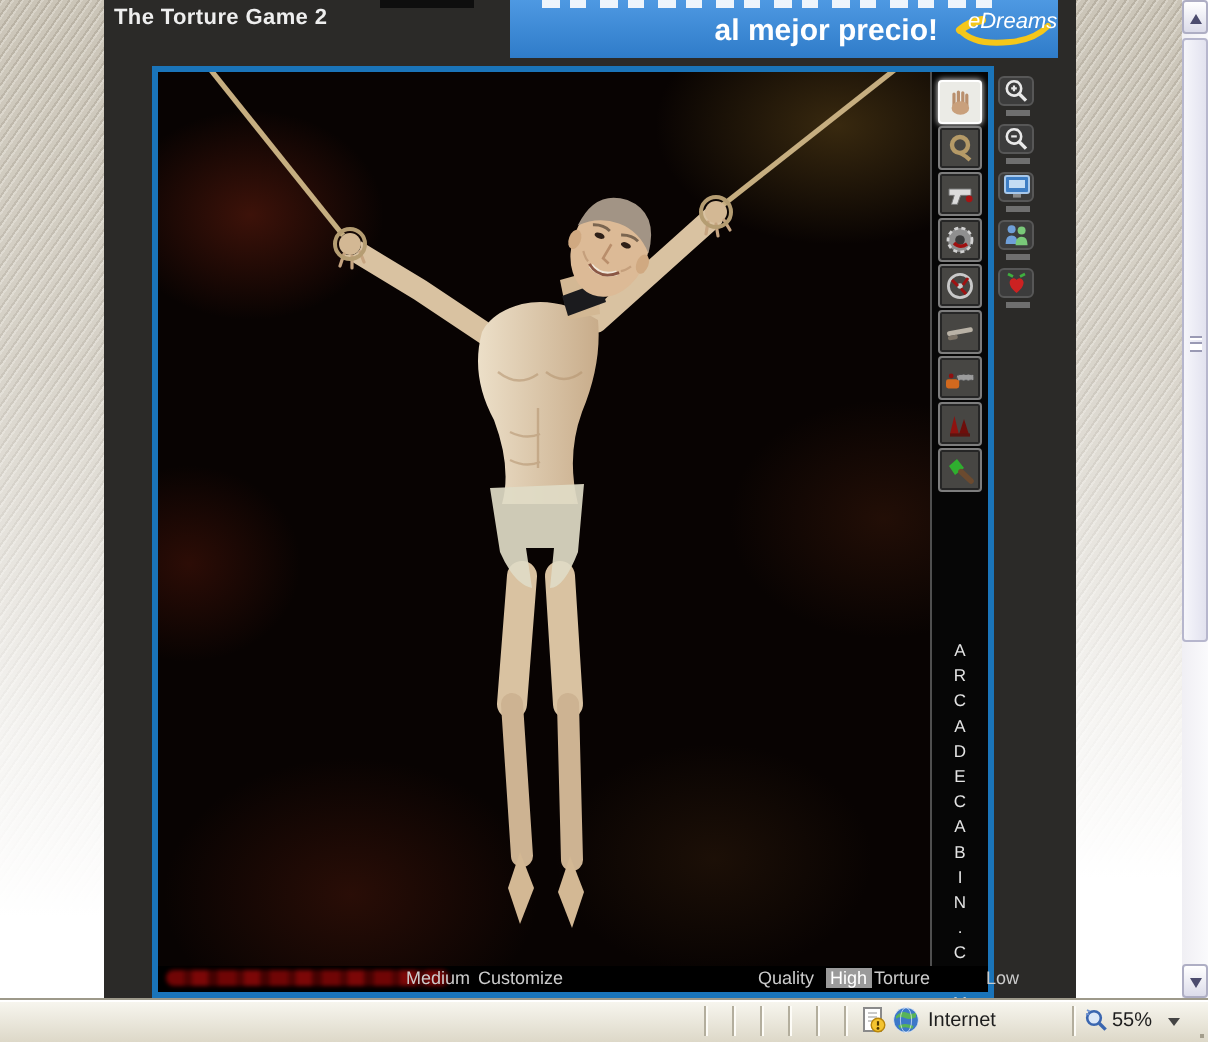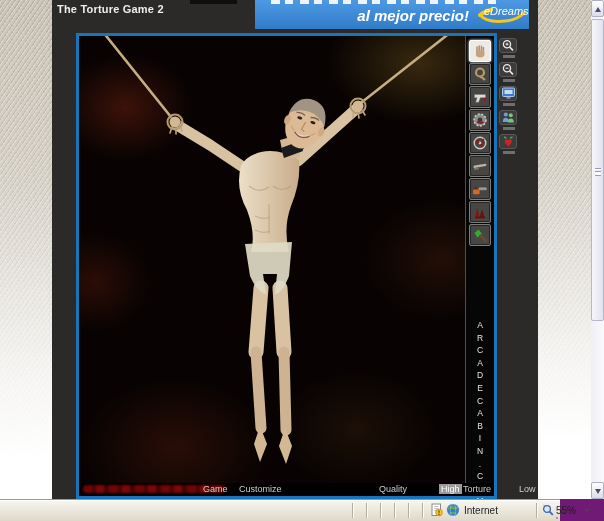--- a/index.html
+++ b/index.html
@@ -19,21 +19,21 @@
   .content-bg{position:absolute;left:52px;top:0;width:486px;height:499px;background:#2b2a28;}
 
   .page-title{position:absolute;left:57px;top:3px;font-size:11px;font-weight:bold;color:#eee;letter-spacing:.2px;}
   .crop-frag{position:absolute;left:190px;top:0;width:47px;height:4px;background:#0e0e0e;}
 
   
   .banner{position:absolute;left:255px;top:0;width:274px;height:29px;
     background:linear-gradient(#4e99e2,#2f7cc9);overflow:hidden;}
   .banner-cutline{position:absolute;top:0;left:16px;width:225px;height:4px;opacity:.9;
     background:repeating-linear-gradient(90deg,#fff 0 9px,rgba(255,255,255,0) 9px 14px,#fff 14px 22px,rgba(255,255,255,0) 22px 29px);}
-  .banner-tagline{position:absolute;right:60px;top:7px;color:#fff;font-size:15px;font-weight:bold;font-style:italic;white-space:nowrap;}
+  .banner-tagline{position:absolute;right:60px;top:7px;color:#fff;font-size:15px;font-weight:bold;white-space:nowrap;}
   .brand{position:absolute;right:2px;top:1px;width:50px;height:26px;}
   .brand svg{position:absolute;left:0;top:0;}
   .brand-text{position:absolute;left:7px;top:4px;color:#fff;font-size:11px;font-style:italic;}
 
   
   .frame{position:absolute;left:76px;top:33px;width:421px;height:466px;box-sizing:border-box;
     border:3px solid #1a74b9;background:#000;}
   .stage{position:absolute;left:0;top:0;width:386px;height:447px;
     background:
       radial-gradient(95px 75px at 12% 16%, rgba(96,28,14,.6), rgba(0,0,0,0) 70%),
@@ -54,21 +54,21 @@
   .tool.selected{background:#ebebe6;border-color:#fff;box-shadow:0 0 3px #fff;}
   .site-link{position:absolute;left:50%;transform:translateX(-50%);top:284px;height:170px;
     writing-mode:vertical-lr;text-orientation:upright;font-size:8.5px;letter-spacing:2.6px;
     color:#e3e3e3;white-space:nowrap;cursor:pointer;}
 
   
   .gbar{position:absolute;left:0;right:0;bottom:0;height:13px;background:#000;color:#ccc;font-size:9px;}
   .gbar span{position:absolute;top:1px;white-space:nowrap;}
   .watermark{position:absolute;left:4px;top:2px;width:142px;height:8px;border-radius:4px;filter:blur(1.1px);opacity:.9;
     background:repeating-linear-gradient(90deg,#7d0606 0 9px,#560404 9px 13px,#8a0808 13px 21px,#4d0303 21px 26px);}
-  .q-opt{cursor:pointer;margin-left:26px;}
+  .q-opt{cursor:pointer;}
   .q-opt.selected{background:#9a9a9a;color:#fff;padding:0 2px;}
 
   
   .widgets{position:absolute;left:499px;top:38px;width:20px;}
   .widget{margin-bottom:4px;cursor:pointer;}
   .wicon{width:18px;height:15px;background:#3c3c3c;border:1px solid #575757;border-radius:3px;
     box-sizing:border-box;display:flex;align-items:center;justify-content:center;}
   .wlabel{width:12px;height:3px;background:#6f6f6f;margin:2px auto 0;}
 
   
@@ -81,21 +81,21 @@
     border-right:3.5px solid transparent;border-bottom:5px solid #4c4c6e;}
   .tri-down{position:absolute;left:3px;top:6px;width:0;height:0;border-left:3.5px solid transparent;
     border-right:3.5px solid transparent;border-top:5px solid #4c4c6e;}
   .sb-thumb{position:absolute;left:0;top:19px;width:13px;height:302px;box-sizing:border-box;
     background:linear-gradient(90deg,#f6f6fb,#e2e2ef);border:1px solid #b6b6cd;border-radius:2px;cursor:grab;}
   .sb-grip{position:absolute;left:3px;top:148px;width:6px;height:6px;
     border-top:1px solid #9a9ab4;border-bottom:1px solid #9a9ab4;
     background:linear-gradient(#fff 0 1px,transparent 1px 2px,#9a9ab4 2px 3px,#fff 3px 4px);}
 
   
-  .statusbar{position:absolute;left:0;top:499px;width:560px;height:22px;box-sizing:border-box;
+  .statusbar{position:absolute;left:0;top:499px;width:604px;height:22px;box-sizing:border-box;
     background:linear-gradient(#f8f7f0,#ddd8c8);border-top:1px solid #9d998a;box-shadow:inset 0 1px 0 #fff;
     font-size:10px;color:#1d1d1d;}
   .sep{position:absolute;top:3px;height:15px;width:0;border-left:1px solid #b3ae9d;border-right:1px solid #fdfcf7;}
   .sb-text{position:absolute;top:5px;white-space:nowrap;}
   .zoom-arrow{position:absolute;left:584px;top:9px;width:0;height:0;border-left:3.5px solid transparent;
     border-right:3.5px solid transparent;border-top:4px solid #444;}
   .grip{position:absolute;right:2px;bottom:2px;width:2px;height:2px;background:#a39d8c;
     box-shadow:-4px 4px 0 #a39d8c, 0 4px 0 #a39d8c, -4px 8px 0 #a39d8c, -8px 8px 0 #a39d8c, 0 8px 0 #a39d8c;}
   .sb-icon{position:absolute;top:3px;}
 </style>
@@ -241,21 +241,21 @@
         <svg width="16" height="16" viewBox="0 0 16 16">
           <path d="M2.5 6 l4 -3.5 3.5 4.5 -4.5 3.5 z" fill="#2fae2f"></path>
           <path d="M8.5 8.8 l5 4.7" stroke="#6b4a2f" stroke-width="2.8" stroke-linecap="round"></path>
         </svg>
       </div>
       <div class="site-link">ARCADECABIN.COM</div>
     </div>
 
     <div class="gbar">
       <div class="watermark"></div>
-      <span style="left:124px">Game</span>
+      <span style="left:124px">Medium</span>
       <span style="left:160px">Customize</span>
       <span style="left:300px">Quality</span>
       <span style="left:334px" class="q-opt selected">High</span>
       <span style="left:358px" class="q-opt">Torture</span>
       <span style="left:414px" class="q-opt">Low</span>
     </div>
   </div>
 
   <div class="widgets">
     <div class="widget" title="zoom in">

